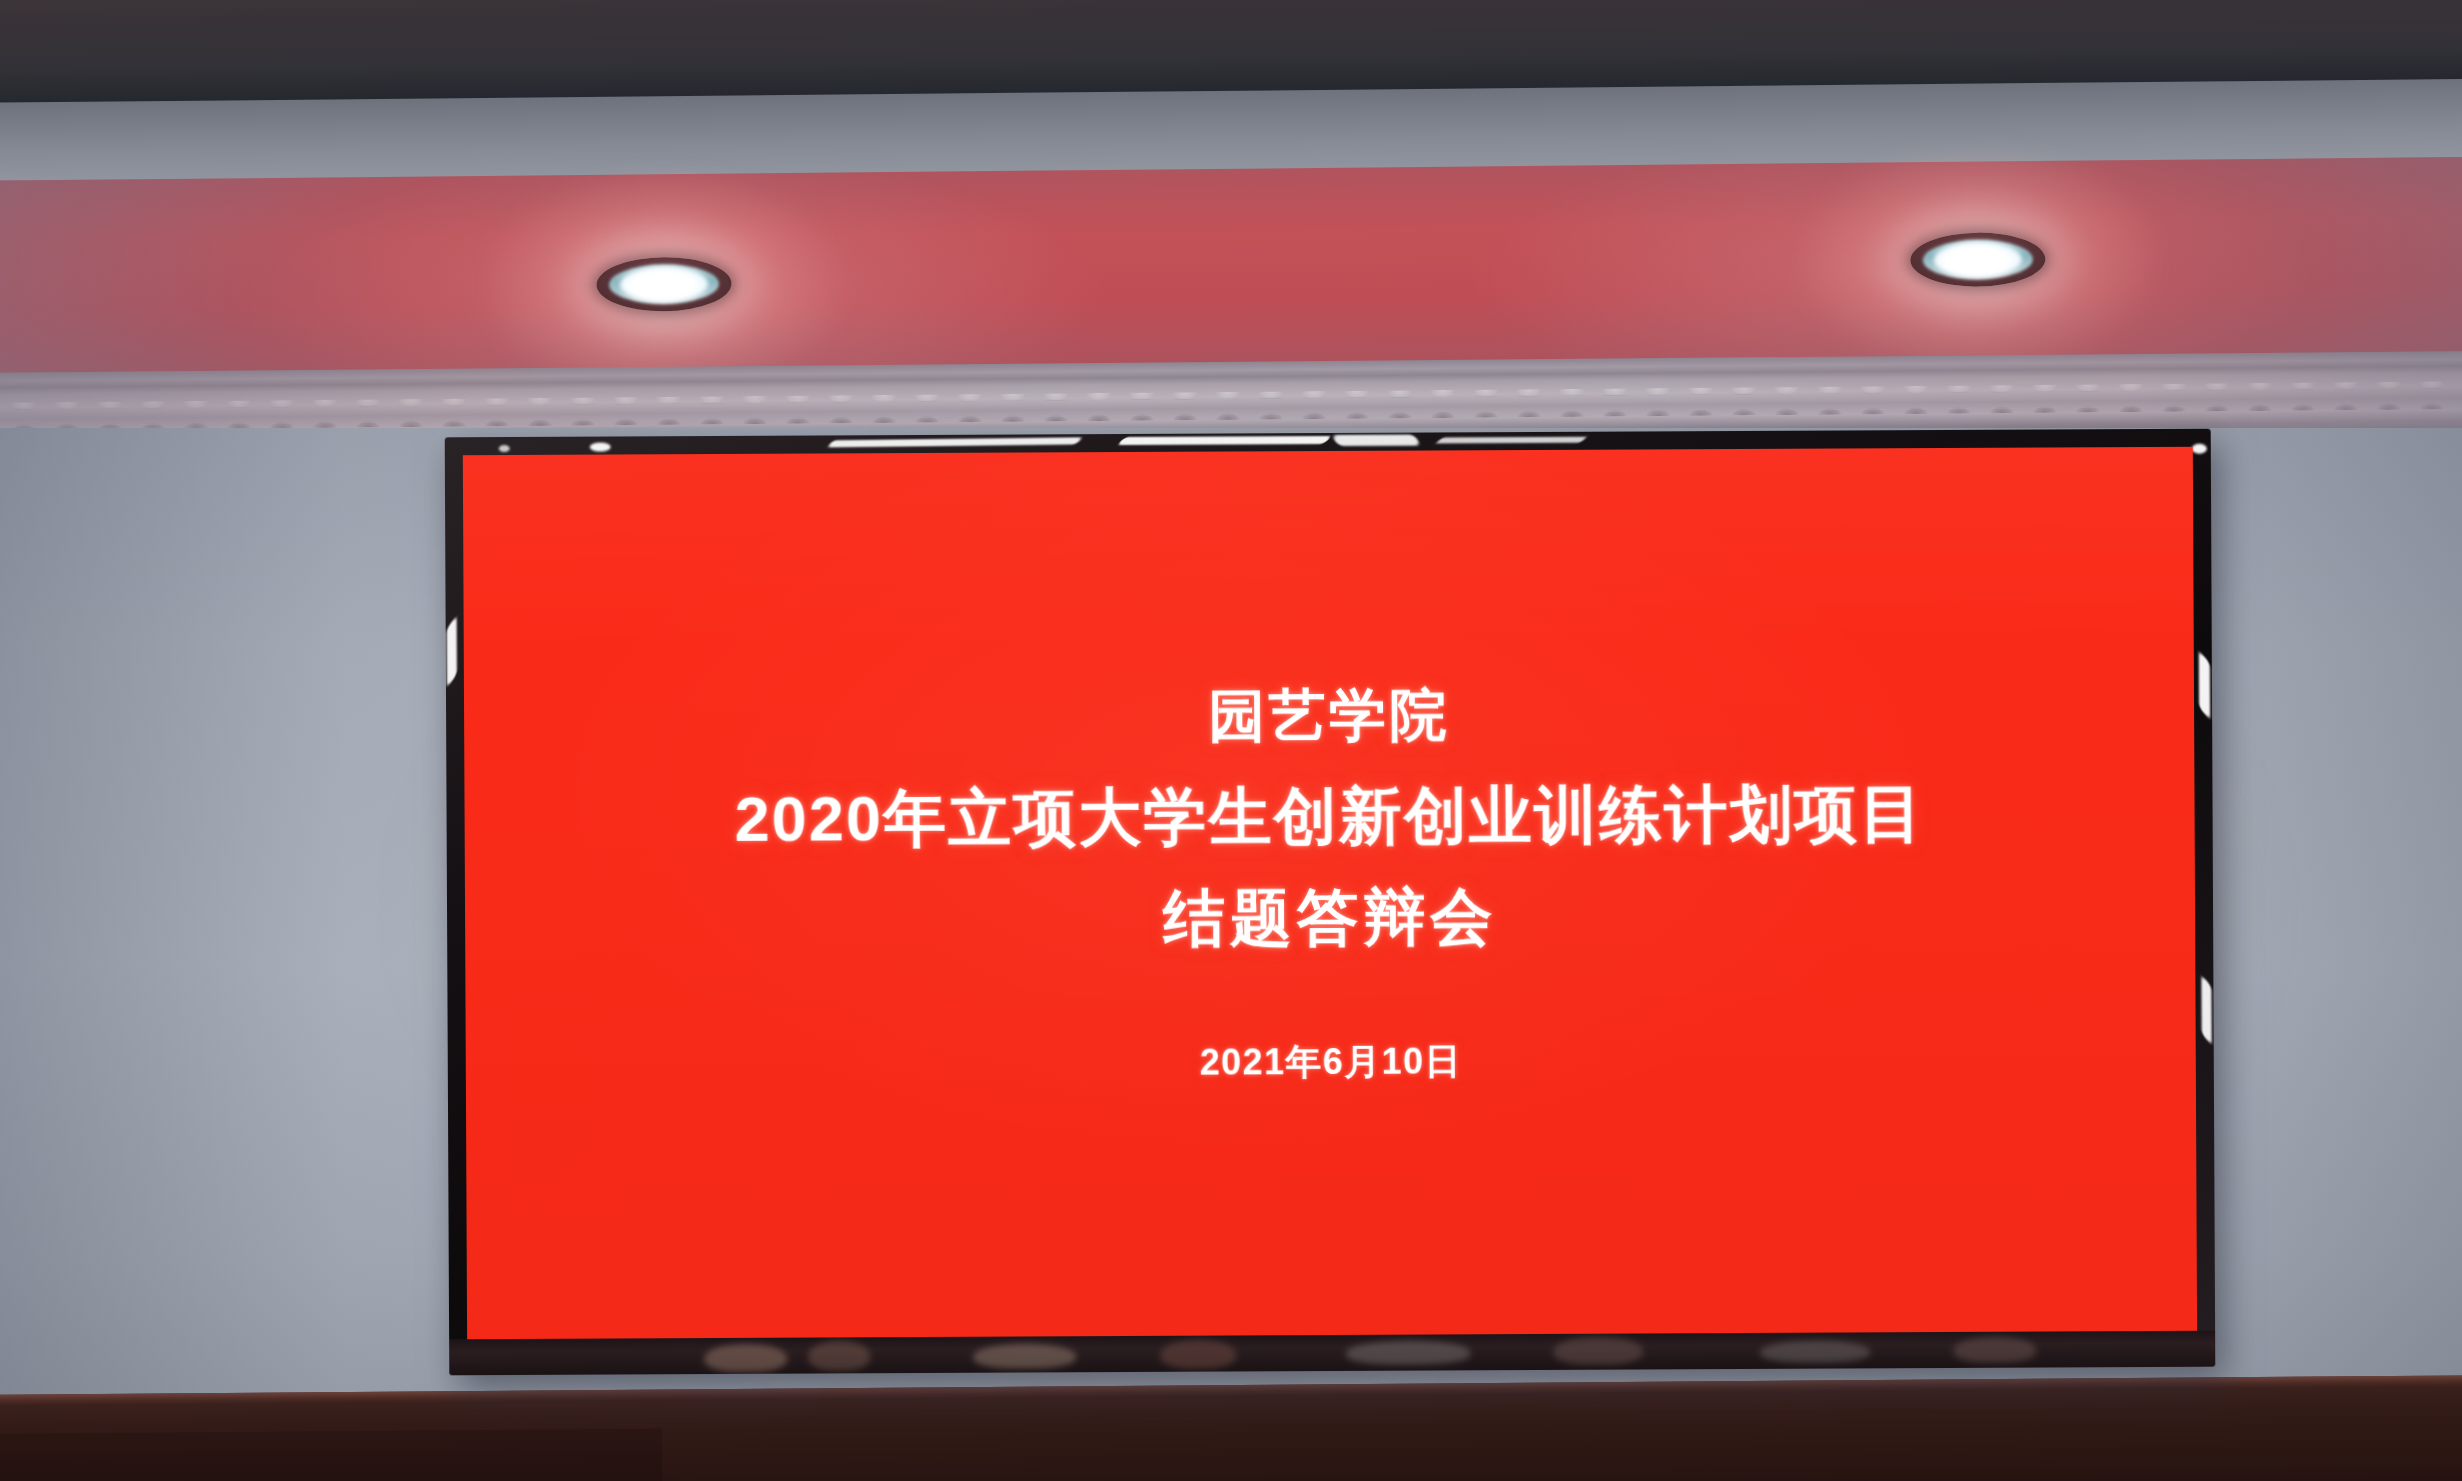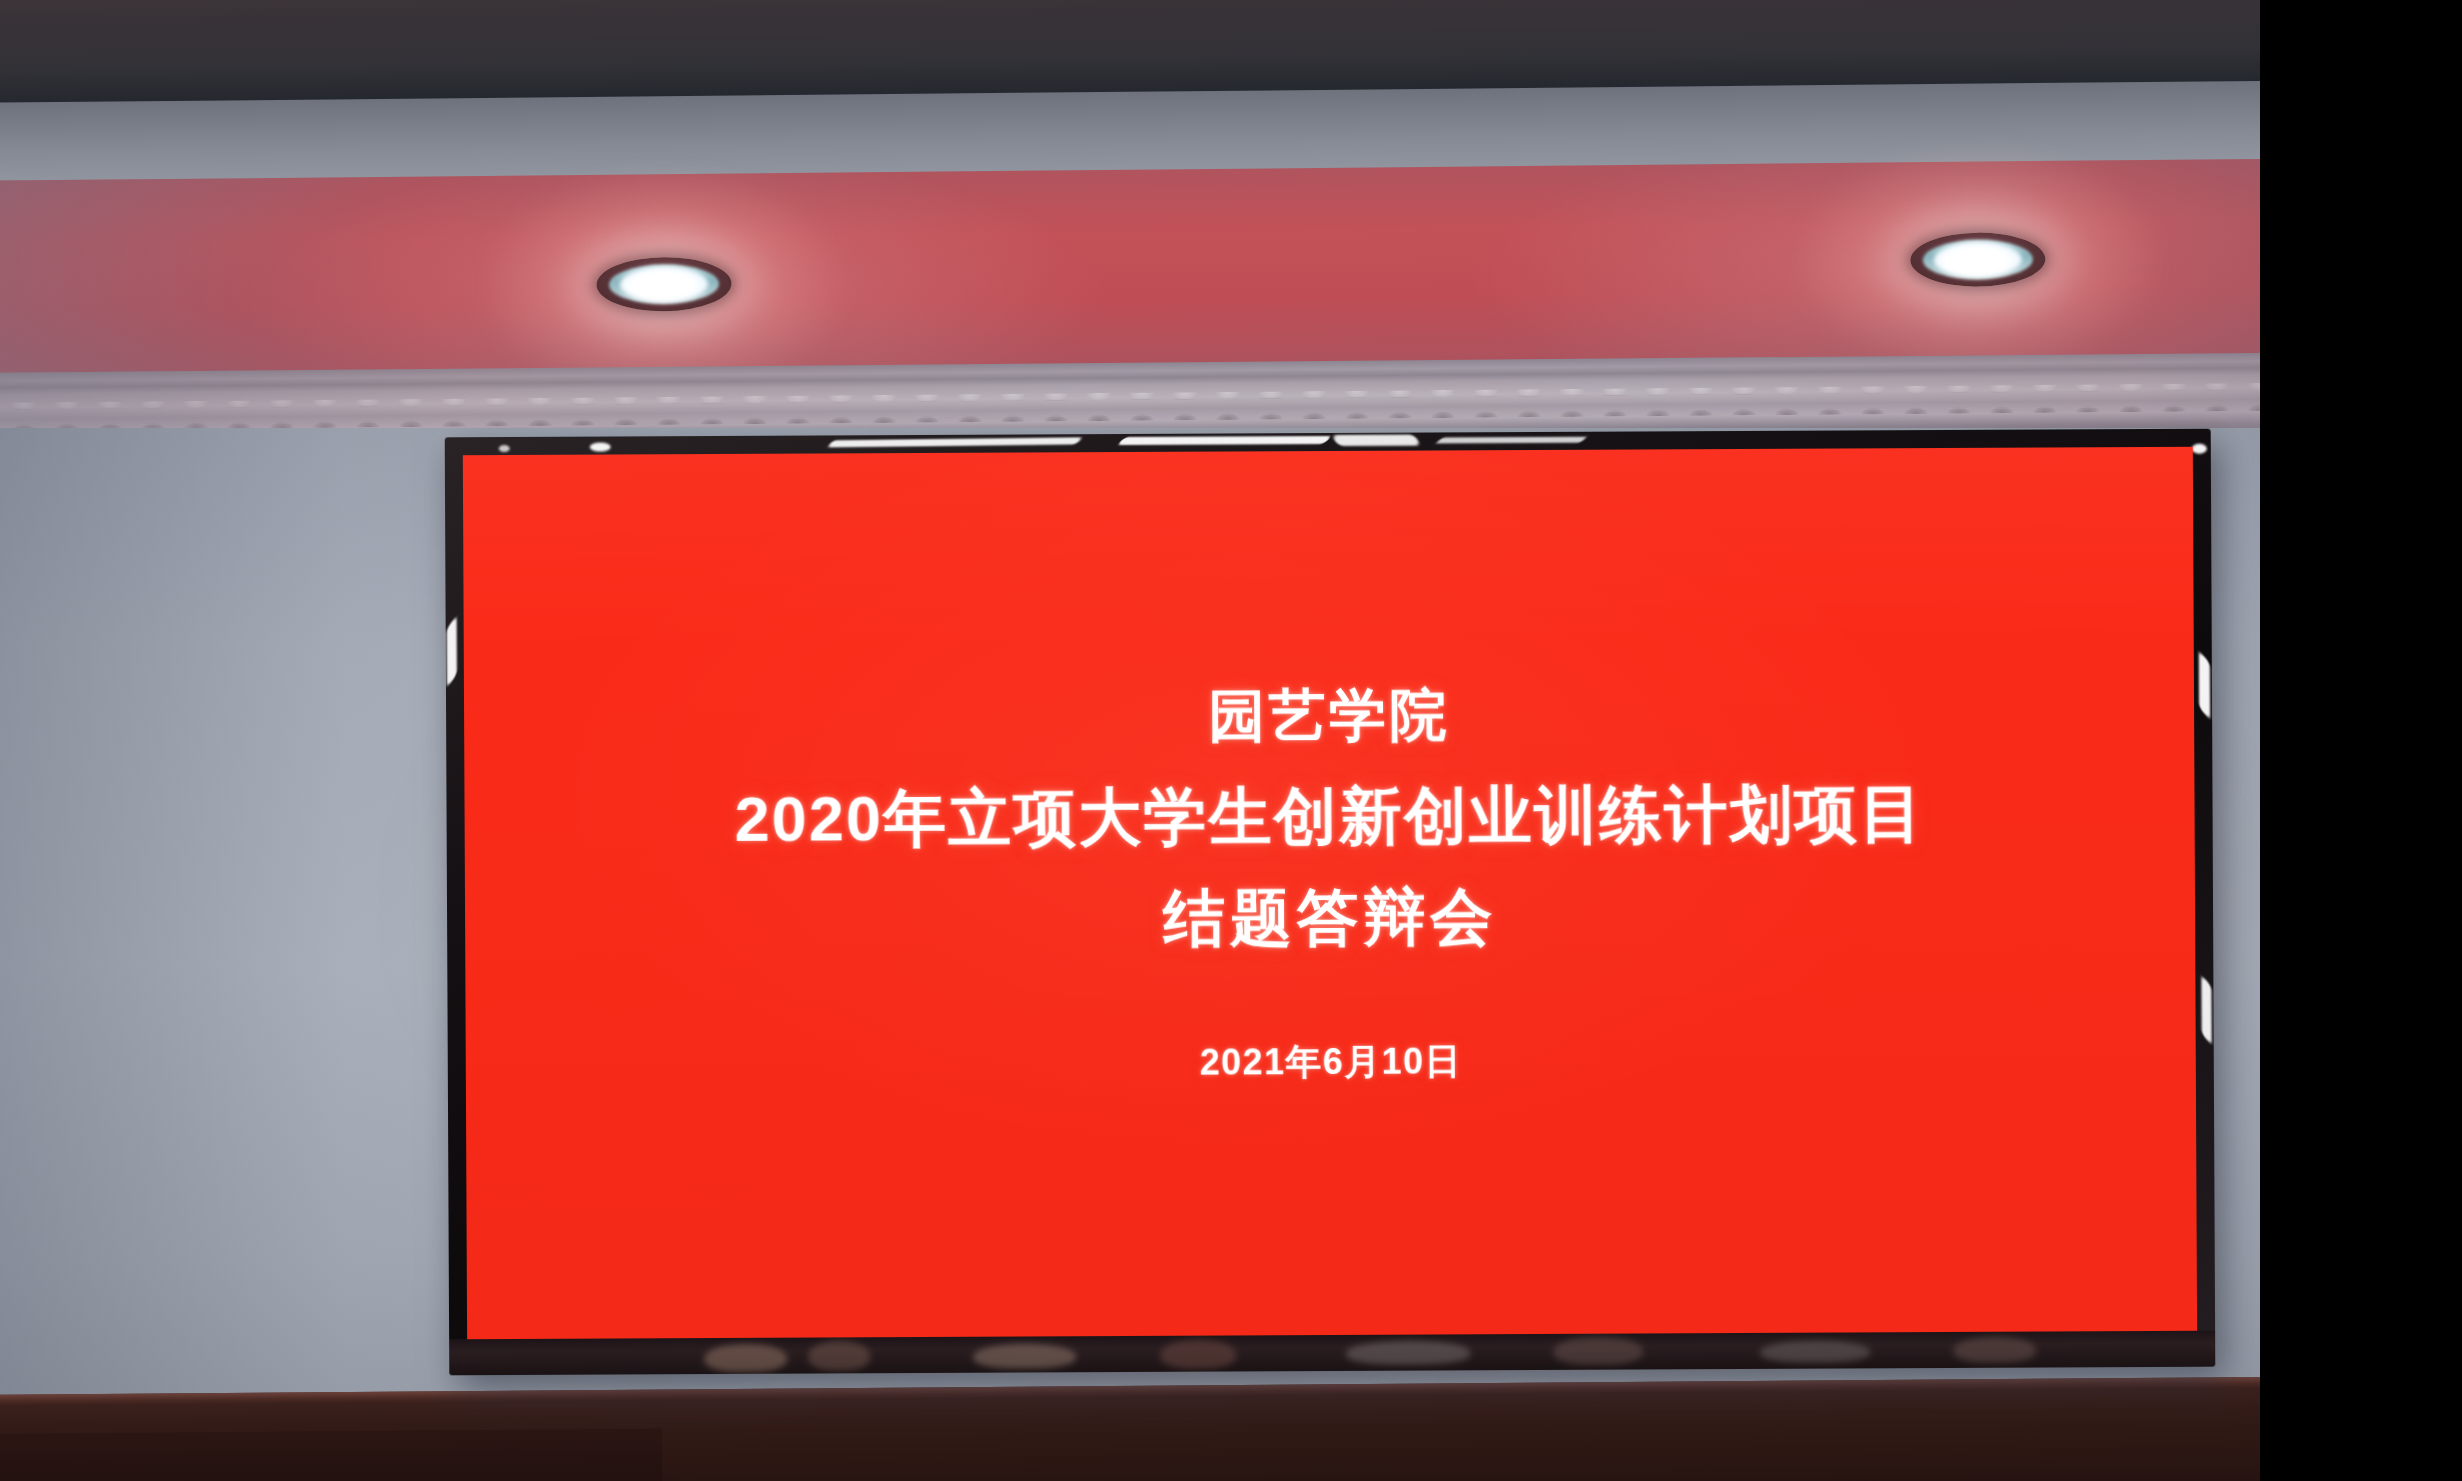--- a/index.html
+++ b/index.html
@@ -7,21 +7,21 @@
   html, body {
     width:2462px; height:1482px;
     overflow:hidden;
     background:#000;
     font-family:"DejaVu Sans", sans-serif;
   }
 
   
   .scene {
     position:relative;
-    width:2260px; height:1482px;
+    width:2462px; height:1482px;
     overflow:hidden;
     background:#15803d;
   }
 
   
   .ceiling-dark {
     position:absolute; left:-41px; top:-48px;
     width:2553px; height:166px;
     background:linear-gradient(180deg,#46393d 0%,#3a3338 35%,#2c3036 100%);
     transform:rotate(-0.55deg);

